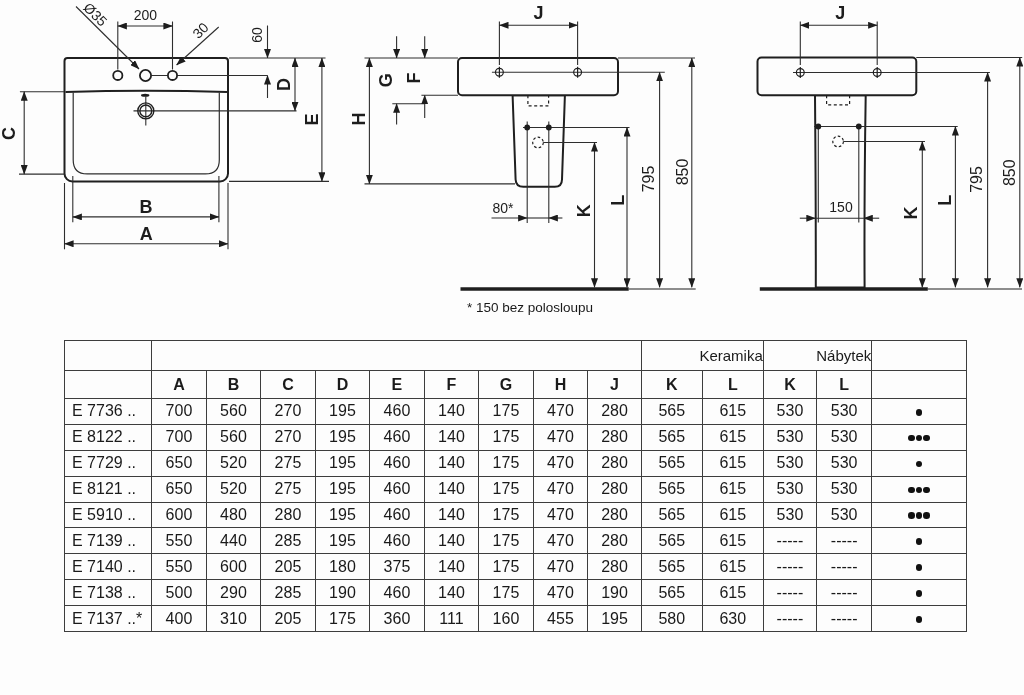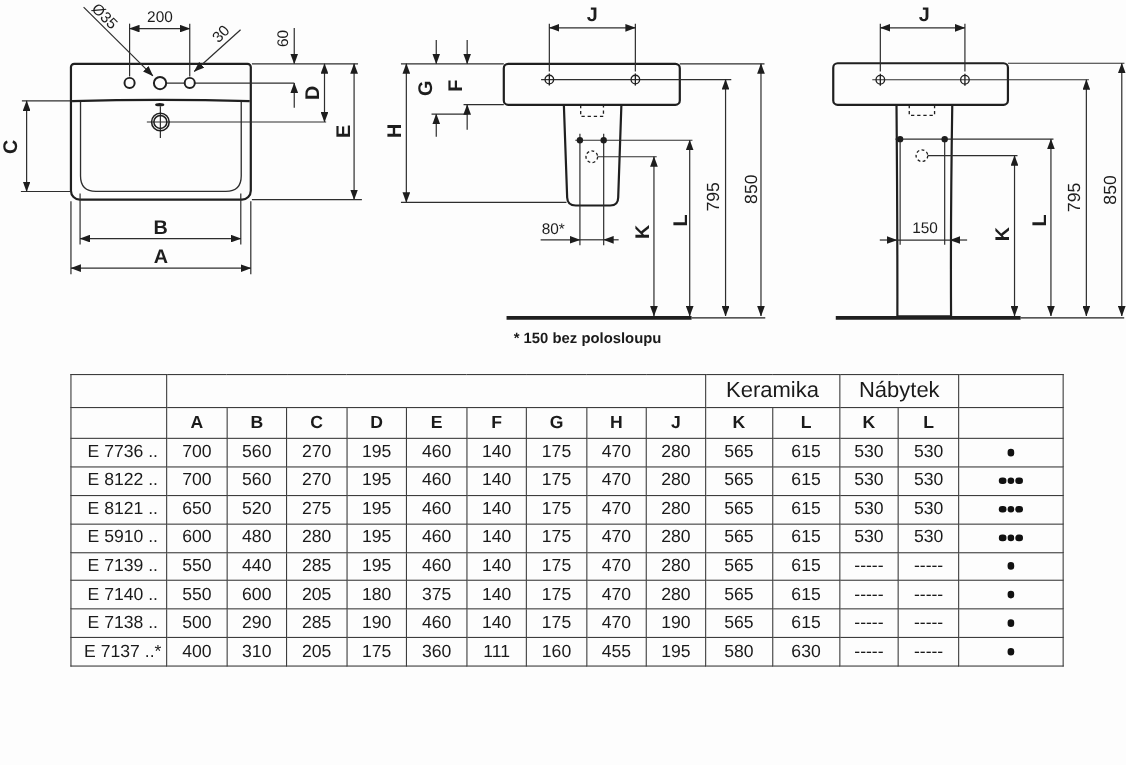--- a/index.html
+++ b/index.html
@@ -4,26 +4,26 @@
 <style>
 html,body{margin:0;padding:0;background:#fff;}
 #page{position:relative;width:1024px;height:695px;background:#fdfdfd;font-family:"Liberation Sans",sans-serif;overflow:hidden;}
 #draw{position:absolute;left:0;top:0;}
 text{fill:#1d1d1d;}
 .n{font-size:14px;}
 .n2{font-size:16px;}
 .L{font-size:18px;font-weight:bold;}
 table{position:absolute;left:64px;top:340px;border-collapse:collapse;table-layout:fixed;color:#1a1a1a;}
 td{border:1px solid #3d3d3d;text-align:center;padding:0;font-size:16px;overflow:hidden;white-space:nowrap;}
-tr.h1 td{height:29px;font-size:20px;}
+tr.h1 td{height:29px;font-size:15px;text-align:right;}
 tr.h2 td{height:27px;font-weight:bold;}
 tr.r td{height:24.9px;}
-td.nm{text-align:center;padding-left:7px;}
+td.nm{text-align:left;padding-left:7px;}
 span.d{display:inline-block;width:6.6px;height:6.6px;border-radius:50%;background:#111;margin:0 0.4px;vertical-align:middle;}
-.fn1{position:absolute;left:467px;top:300px;font-size:13.5px;line-height:16px;color:#1a1a1a;font-weight:bold;}
+.fn1{position:absolute;left:467px;top:300px;font-size:13.5px;line-height:16px;color:#1a1a1a;}
 .fn2{position:absolute;left:71px;top:700px;font-size:15.5px;line-height:18px;color:#be185d;}
 </style>
 </head>
 <body>
 <div id="page">
 <svg id="draw" width="1024" height="695" viewBox="0 0 1024 695">
 <defs>
 <marker id="ar" viewBox="0 0 9.5 7" refX="9.1" refY="3.5" markerWidth="9.5" markerHeight="7" markerUnits="userSpaceOnUse" orient="auto-start-reverse">
 <path d="M0,0 L9.5,3.5 L0,7 z" fill="#1d1d1d"></path>
 </marker>
@@ -246,20 +246,37 @@
           <td>175</td>
           <td>470</td>
           <td>280</td>
           <td>565</td>
           <td>615</td>
           <td>530</td>
           <td>530</td>
           <td><span class="d"></span><span class="d"></span><span class="d"></span></td>
         </tr>
 <tr class="r">
+          <td class="nm">E 7729 ..</td>
+          <td>650</td>
+          <td>520</td>
+          <td>275</td>
+          <td>195</td>
+          <td>460</td>
+          <td>140</td>
+          <td>175</td>
+          <td>470</td>
+          <td>280</td>
+          <td>565</td>
+          <td>615</td>
+          <td>530</td>
+          <td>530</td>
+          <td><span class="d"></span></td>
+        </tr>
+<tr class="r">
           <td class="nm">E 8121 ..</td>
           <td>650</td>
           <td>520</td>
           <td>275</td>
           <td>195</td>
           <td>460</td>
           <td>140</td>
           <td>175</td>
           <td>470</td>
           <td>280</td>

